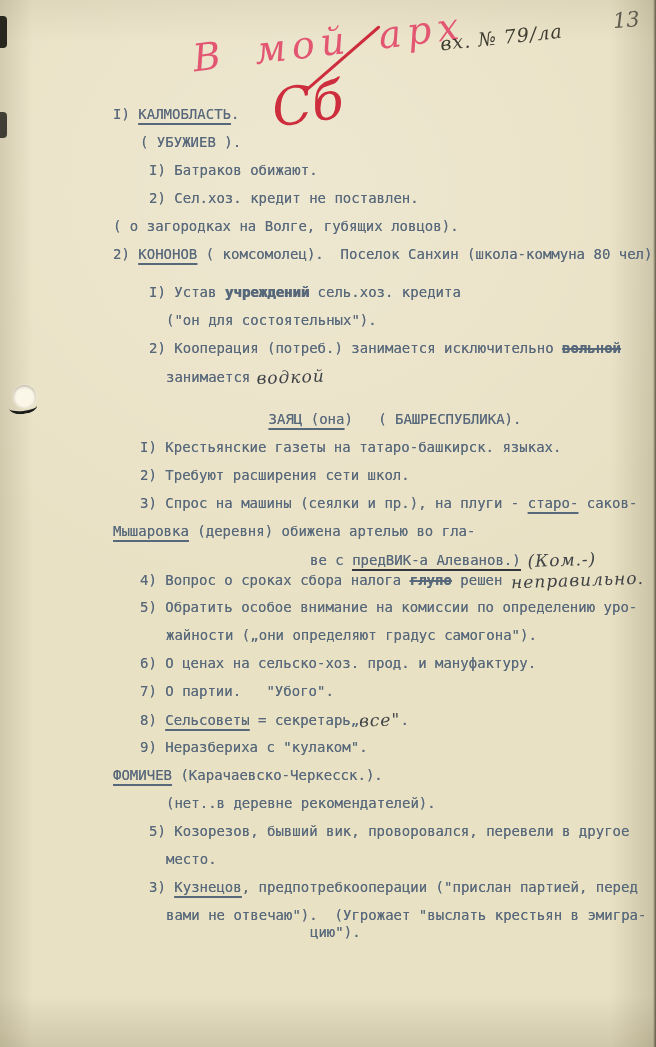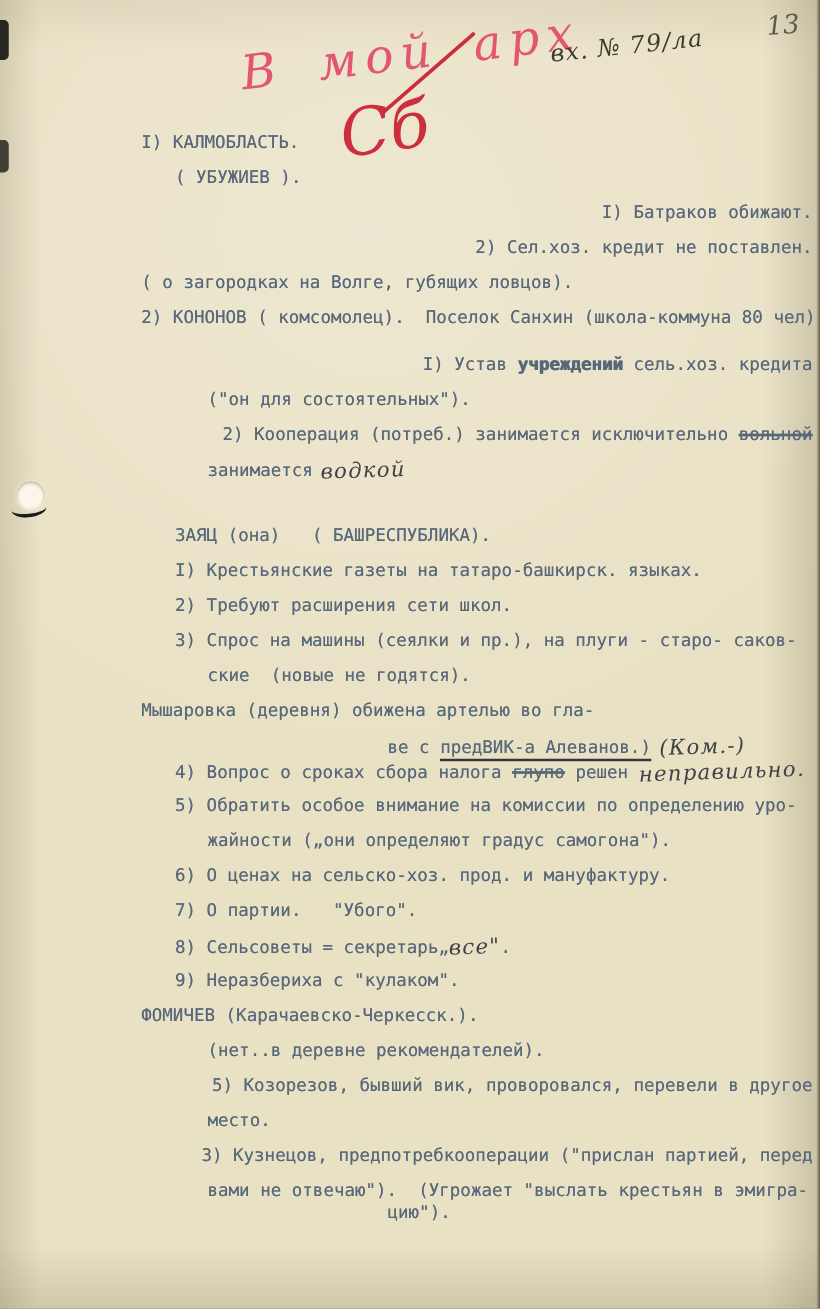--- a/index.html
+++ b/index.html
@@ -30,30 +30,30 @@
   
   .typed{
     position:absolute;left:113px;top:100px;right:6px;
     color:#57687b;
     font-size:14px;line-height:28px;letter-spacing:0;
     text-shadow:0 0 .4px rgba(87,104,123,.7);
   }
   .line{height:28px;white-space:pre;}
   .h  {margin-left:0;}
   .i0 {margin-left:27px;}
-  .item{margin-left:16px;text-align:right;}
+  .item{margin-left:36px;}
   .c  {margin-left:53px;}
   .r  {}
   .r2 {margin-left:197px;}
   .gap-sm{margin-top:10px;}
-  .gap-lg{margin-top:25px;}
+  .gap-lg{margin-top:15px;text-align:center;}
   .pull-sm{margin-top:-8px;}
   .pull-lg{margin-top:-11px;}
-  .u{text-underline-offset:4px;text-decoration-thickness:1.5px;}
-  .s{text-decoration:line-through;text-decoration-thickness:2px;}
+  .u{text-decoration:underline;text-underline-offset:4px;text-decoration-thickness:1.5px;}
+  .s{text-decoration:line-through;text-decoration-thickness:2px;font-weight:bold;}
   .b{font-weight:bold;text-shadow:.7px 0 0 currentColor;}
   .hw{font-family:"DejaVu Serif","Liberation Serif",serif;font-style:italic;
       color:#3f4246;font-size:17px;letter-spacing:1px;display:inline-block;
       transform:rotate(-2deg);text-shadow:none;position:relative;top:1px;}
   .hwu{border-bottom:2.5px solid #33363b;padding-bottom:1px;}
   
   .red-note{position:absolute;left:192px;top:20px;
     font-family:"DejaVu Serif","Liberation Serif",serif;font-style:italic;
     font-size:38px;color:#e25672;letter-spacing:6px;word-spacing:10px;
     transform:rotate(-7deg);white-space:nowrap;}
@@ -98,21 +98,20 @@
       <div class="line r"><span>( о загородках на Волге, губящих ловцов).</span></div>
       <div class="line h"><span>2) </span><span class="u">КОНОНОВ</span><span> ( комсомолец).  Поселок Санхин (школа-коммуна 80 чел)</span></div>
       <div class="line item gap-sm"><span>I) Устав </span><span class="b">учреждений</span><span> сель.хоз. кредита</span></div>
       <div class="line c"><span>("он для состоятельных").</span></div>
       <div class="line item"><span>2) Кооперация (потреб.) занимается исключительно </span><span class="s">вольной</span></div>
       <div class="line c"><span>занимается</span><span class="hw"> водкой</span></div>
       <div class="line i0 gap-lg"><span class="u">ЗАЯЦ (она</span><span>)   ( БАШРЕСПУБЛИКА).</span></div>
       <div class="line i0"><span>I) Крестьянские газеты на татаро-башкирск. языках.</span></div>
       <div class="line i0"><span>2) Требуют расширения сети школ.</span></div>
       <div class="line i0"><span>3) Спрос на машины (сеялки и пр.), на плуги - </span><span class="u">старо-</span><span> саков-</span></div>
-      <div class="line c"><span>ские  (новые не годятся).</span></div>
       <div class="line r"><span class="u">Мышаровка</span><span> (деревня) обижена артелью во гла-</span></div>
       <div class="line r2"><span>ве с </span><span class="hwu">предВИК-а Алеванов.)</span><span class="hw"> (Ком.-)</span></div>
       <div class="line i0 pull-sm"><span>4) Вопрос о сроках сбора налога </span><span class="s">глупо</span><span> решен </span><span class="hw">неправильно.</span></div>
       <div class="line i0"><span>5) Обратить особое внимание на комиссии по определению уро-</span></div>
       <div class="line c"><span>жайности („они определяют градус самогона").</span></div>
       <div class="line i0"><span>6) О ценах на сельско-хоз. прод. и мануфактуру.</span></div>
       <div class="line i0"><span>7) О партии.   "Убого".</span></div>
       <div class="line i0"><span>8) </span><span class="u">Сельсоветы</span><span> = секретарь„</span><span class="hw">все"</span><span>.</span></div>
       <div class="line i0"><span>9) Неразбериха с "кулаком".</span></div>
       <div class="line h"><span class="u">ФОМИЧЕВ</span><span> (Карачаевско-Черкесск.).</span></div>

